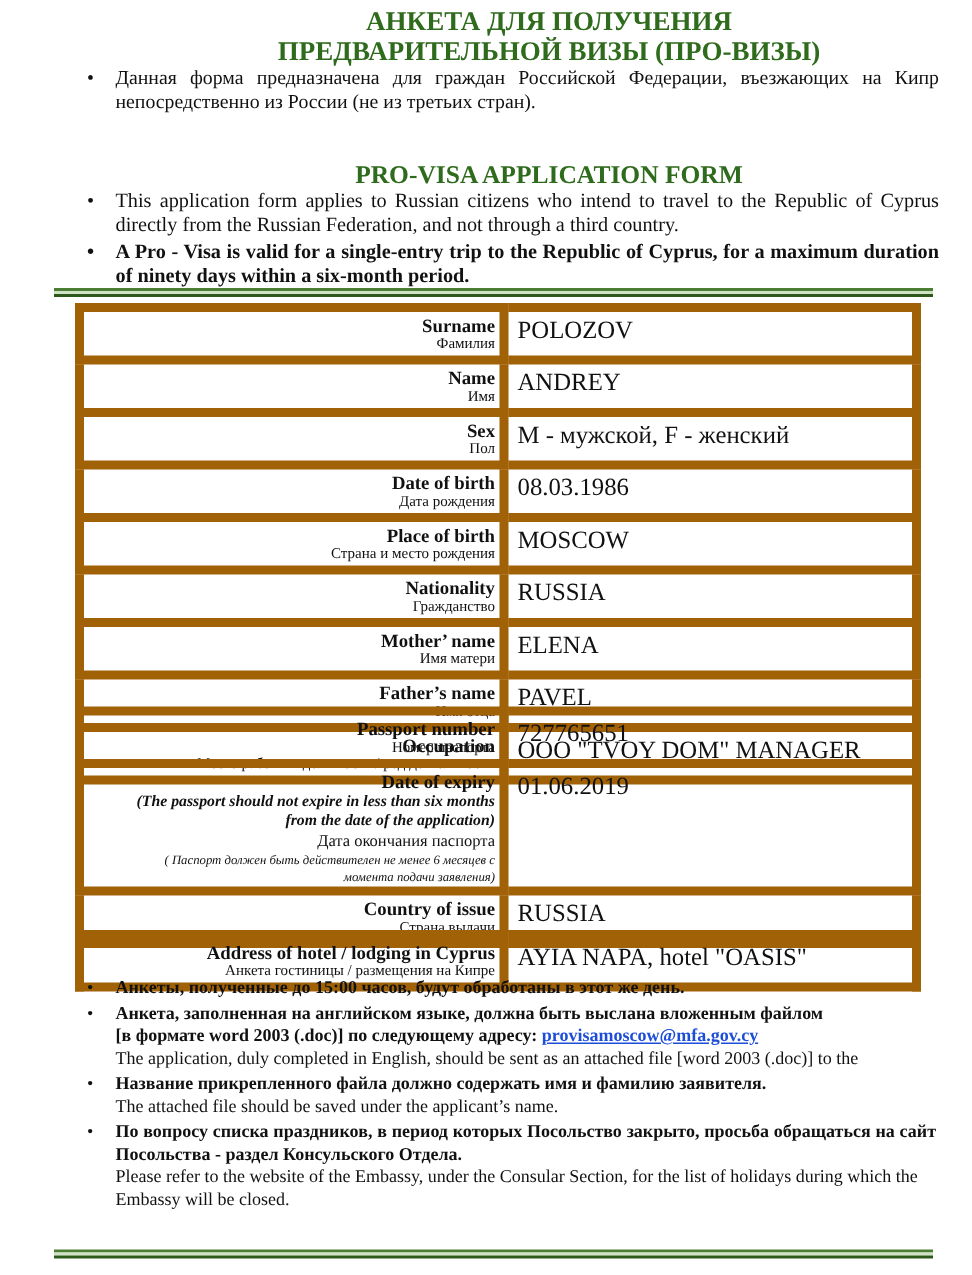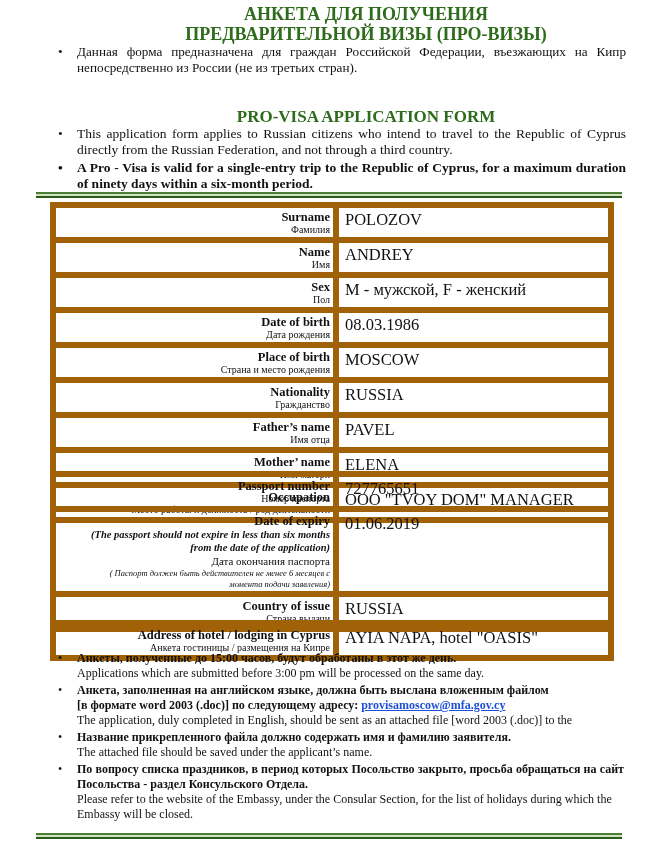--- a/index.html
+++ b/index.html
@@ -116,31 +116,31 @@
   </tr>
   <tr>
     <td class="lbl">
           <span class="en">Nationality</span>
           <span class="ru">Гражданство</span>
         </td>
     <td class="val">RUSSIA</td>
   </tr>
   <tr>
     <td class="lbl">
+          <span class="en">Mother’ name</span>
+          <span class="ru">Имя матери</span>
+        </td>
+    <td class="val">ELENA</td>
+  </tr>
+  <tr>
+    <td class="lbl">
           <span class="en">Father’s name</span>
           <span class="ru">Имя отца</span>
         </td>
     <td class="val">PAVEL</td>
-  </tr>
-  <tr>
-    <td class="lbl">
-          <span class="en">Mother’ name</span>
-          <span class="ru">Имя матери</span>
-        </td>
-    <td class="val">ELENA</td>
   </tr>
   <tr>
     <td class="lbl">
           <span class="en">Occupation</span>
           <span class="ru">Место работы и должность / род деятельности</span>
         </td>
     <td class="val">OOO "TVOY DOM" MANAGER</td>
   </tr>
 </tbody>
   </table>
@@ -183,21 +183,20 @@
           <span class="ru">Анкета гостиницы / размещения на Кипре</span>
         </td>
     <td class="val">AYIA NAPA, hotel "OASIS"</td>
   </tr>
 </tbody>
   </table>
 
 <div class="notes">
   <div class="n">
     <span class="bru">Анкеты, полученные до 15:00 часов, будут обработаны в этот же день.</span>
-    <span class="ten">Applications which are submitted before 3:00 pm will be processed on the same day.</span>
   </div>
   <div class="n">
     <span class="bru">Анкета, заполненная на английском языке, должна быть выслана вложенным файлом</span>
     <span class="bru"><span>[в формате word 2003 (.doc)] по следующему адресу: </span><a>provisamoscow@mfa.gov.cy</a></span>
     <span class="ten">The application, duly completed in English, should be sent as an attached file [word 2003 (.doc)] to the</span>
   </div>
   <div class="n">
     <span class="bru">Название прикрепленного файла должно содержать имя и фамилию заявителя.</span>
     <span class="ten">The attached file should be saved under the applicant’s name.</span>
   </div>

